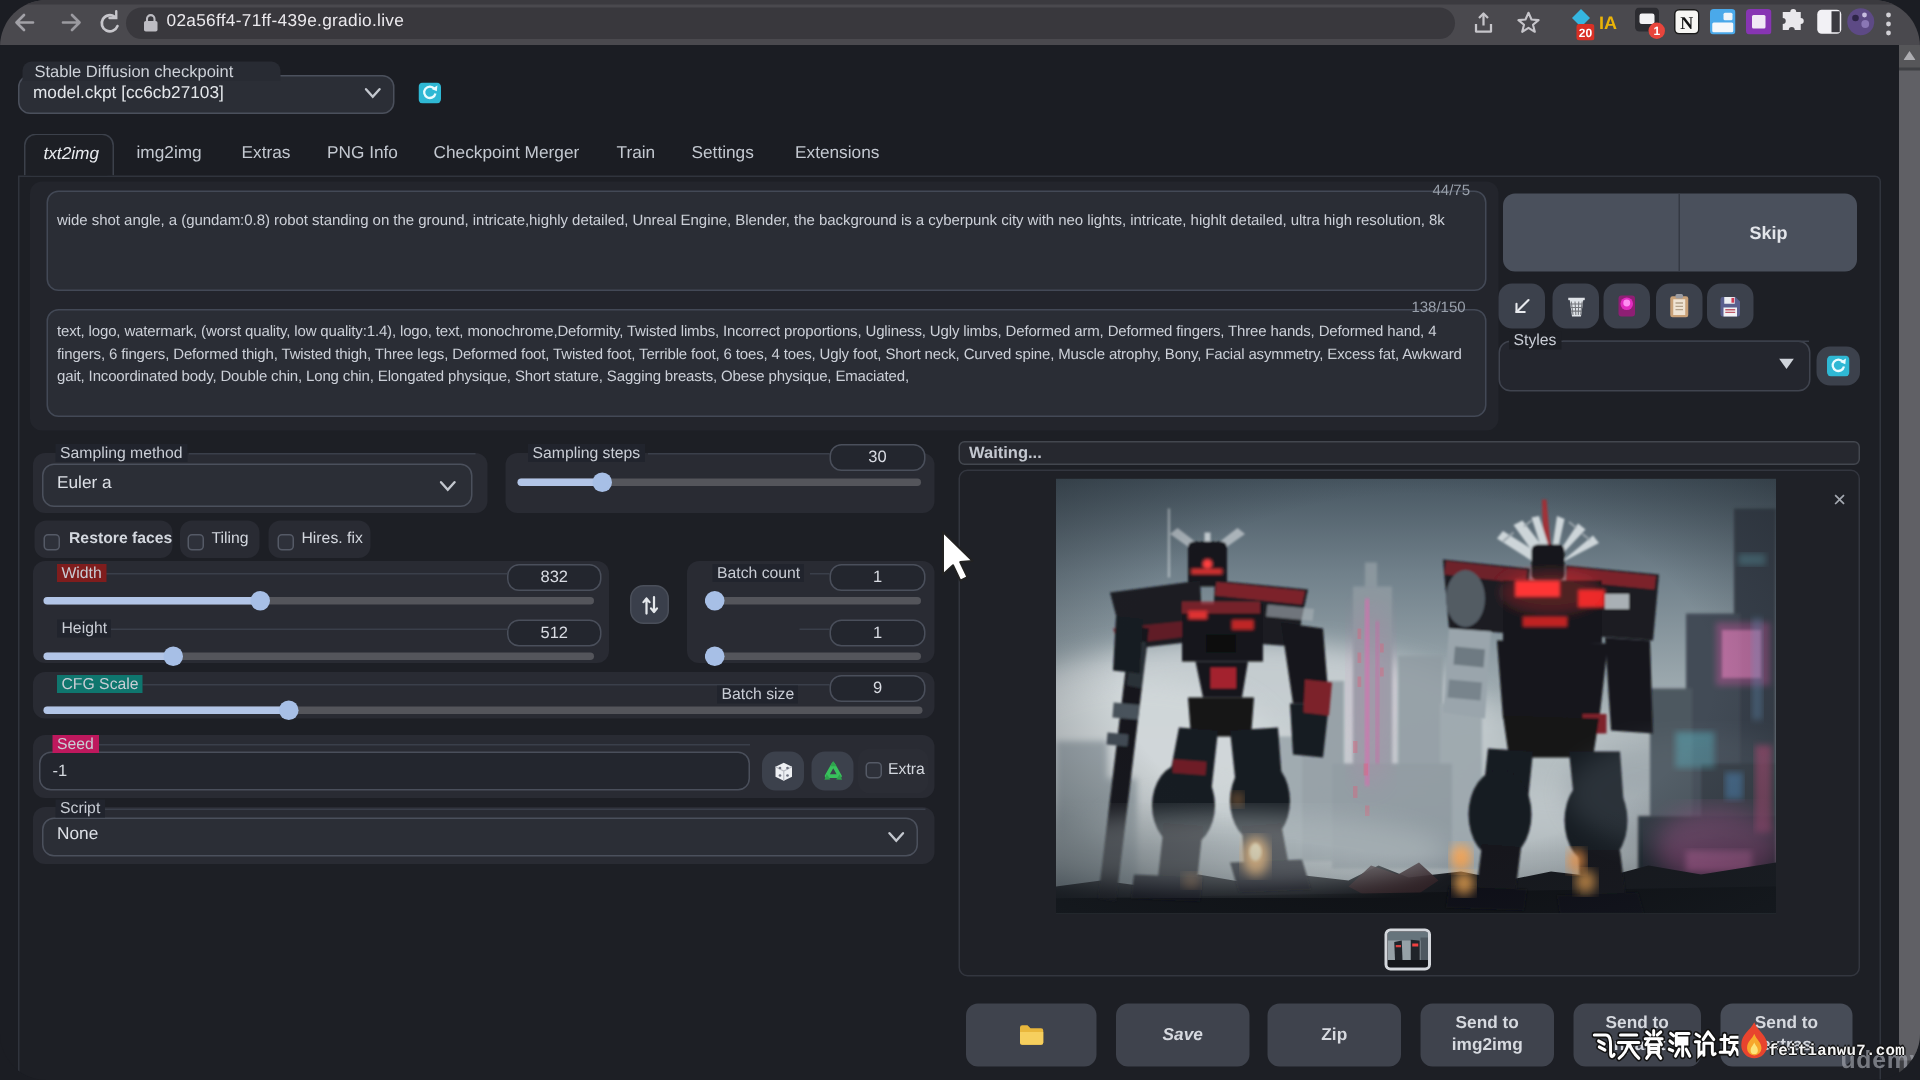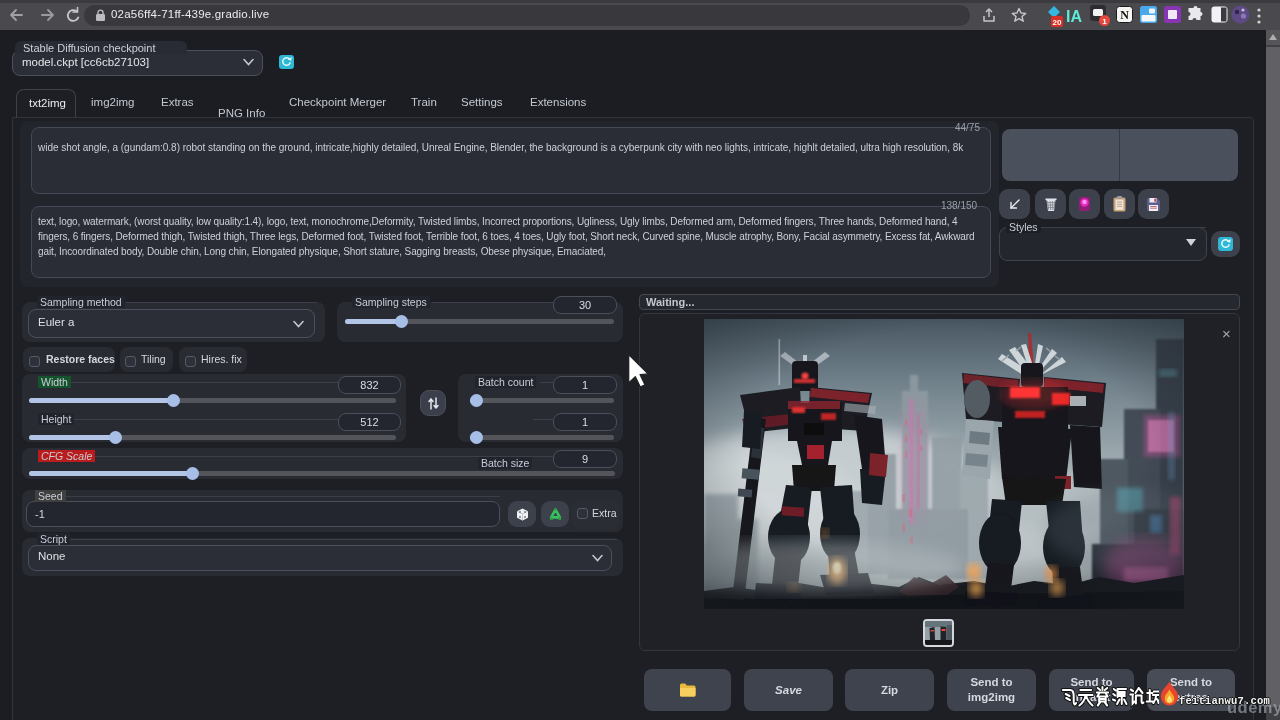--- a/index.html
+++ b/index.html
@@ -1,18 +1,18 @@
 <!DOCTYPE html>
 <html><head>
 <meta charset="utf-8">
 <style>
 * { margin:0; padding:0; box-sizing:border-box; }
 html,body { width:1280px; height:720px; overflow:hidden; background:#1b1d23; font-family:"Liberation Sans", sans-serif; }
 .abs { position:absolute; }
-#stage { position:relative; width:1280px; height:720px; overflow:hidden; }
+#stage { position:relative; width:1280px; height:720px; overflow:hidden;border-radius:31px; }
 .lbl { color:#d3d7de; font-size:10.5px; }
 .blk { background:#292b33; border-radius:8px; }
 .inp { background:#23262e; border:1px solid #4a4f5b; border-radius:8px; color:#d9dce3; font-size:11px; text-align:center; }
 .sldtrack { height:5px; border-radius:3px; background:#54555b; }
 .sldfill { position:absolute; left:0; top:0; height:5px; border-radius:3px; background:#b2c5e7; }
 .sldhandle { position:absolute; width:13px; height:13px; border-radius:50%; background:#a7bfe6; top:-4px; }
 .chk { position:absolute; width:11px; height:11px; border:1px solid #555a66; border-radius:3px; background:#2e313a; }
 .btn { position:absolute; background:#3f434d; border-radius:8px; color:#d6d9df; font-size:11.5px; font-weight:700; display:flex; align-items:center; justify-content:center; text-align:center; line-height:15px; }
 .ibtn { position:absolute; background:#3c414c; border-radius:9px; display:flex; align-items:center; justify-content:center; }
 .flabel { position:absolute; font-size:10.5px; color:#c9cdd5; background:#292b33; padding:0 3px; z-index:3; }
@@ -48,21 +48,21 @@
 </svg>
 <svg class="abs" style="left:1011px;top:7px;" width="16" height="16" viewBox="0 0 16 16" fill="none" stroke="#c6c5ca" stroke-width="1.4" stroke-linejoin="round">
   <path d="M8 1.5 L10 6 L14.7 6.4 L11 9.5 L12.2 14.2 L8 11.6 L3.8 14.2 L5 9.5 L1.3 6.4 L6 6 Z"></path>
 </svg>
 
 <svg class="abs" style="left:1045px;top:5px;" width="18" height="22" viewBox="0 0 18 22">
   <path d="M9 1 L15 7 L9 13 L3 7 Z" fill="#35b6e0"></path>
   <rect x="6" y="11" width="12" height="11" rx="2" fill="#d93025"></rect>
   <text x="12" y="19.5" font-size="8" font-weight="bold" fill="#fff" text-anchor="middle" font-family="Liberation Sans">20</text>
 </svg>
-<div class="abs" style="left:1066px;top:8px;font-size:16px;font-weight:800;color:#5eead4;">IA</div>
+<div class="abs" style="left:1066px;top:8px;font-size:12px;font-weight:800;color:#eab308;">IA</div>
 <svg class="abs" style="left:1090px;top:5px;" width="20" height="21" viewBox="0 0 20 21">
   <rect x="0" y="0" width="16" height="16" rx="3" fill="#2c2c31"></rect>
   <rect x="3" y="4" width="10" height="7" rx="1.5" fill="#f2f2f4"></rect>
   <rect x="9" y="10" width="11" height="11" rx="5.5" fill="#e8453c"></rect>
   <text x="14.5" y="18.5" font-size="8" font-weight="bold" fill="#fff" text-anchor="middle" font-family="Liberation Sans">1</text>
 </svg>
 <svg class="abs" style="left:1116px;top:6px;" width="17" height="17" viewBox="0 0 17 17">
   <rect x="0.5" y="0.5" width="16" height="16" rx="3" fill="#f7f6f3" stroke="#1b1b1b"></rect>
   <text x="8.5" y="13" font-size="12" font-weight="bold" fill="#111" text-anchor="middle" font-family="Liberation Serif">N</text>
 </svg>
@@ -110,41 +110,42 @@
 <svg class="abs" style="left:243px;top:58px;" width="11" height="8" viewBox="0 0 11 8" fill="none" stroke="#c3c7ce" stroke-width="1.6" stroke-linecap="round">
       <path d="M1 1.5 L5.5 6.5 L10 1.5"></path>
     </svg>
 <svg class="abs" style="left:279px;top:55px;" width="15" height="14" viewBox="0 0 15 14">
   <rect x="0" y="0" width="15" height="14" rx="3" fill="#2fb8d4"></rect>
   <path d="M10.6 4.2 A3.8 3.8 0 1 0 11.3 7.3" fill="none" stroke="#eafcff" stroke-width="1.5"></path>
   <path d="M12.6 2 L12.2 5.8 L8.8 4.4 Z" fill="#eafcff"></path>
 </svg>
 
 <div class="abs" style="left:16px;top:89px;width:60px;height:28px;background:#1d1f25;border:1px solid #3c414b;border-bottom:none;border-radius:8px 8px 0 0;z-index:2;"></div>
-<div class="abs" style="left:16px;top:89px;width:63px;height:28px;display:flex;align-items:center;justify-content:center;color:#e9ebef;font-size:11.5px;z-index:2;">txt2img</div>
+<div class="abs" style="left:16px;top:89px;width:63px;height:28px;display:flex;align-items:center;justify-content:center;color:#e9ebef;font-size:11.5px;z-index:2;font-style:italic;">txt2img</div>
 <div class="abs" style="top:96px;left:91px;font-size:11.5px;color:#c3c8d0;">img2img</div>
 <div class="abs" style="top:96px;left:161px;font-size:11.5px;color:#c3c8d0;">Extras</div>
-<div class="abs" style="top:96px;left:218px;font-size:11.5px;color:#c3c8d0;margin-top:11px;">PNG Info</div>
+<div class="abs" style="top:96px;left:218px;font-size:11.5px;color:#c3c8d0;">PNG Info</div>
 <div class="abs" style="top:96px;left:289px;font-size:11.5px;color:#c3c8d0;">Checkpoint Merger</div>
 <div class="abs" style="top:96px;left:411px;font-size:11.5px;color:#c3c8d0;">Train</div>
 <div class="abs" style="top:96px;left:461px;font-size:11.5px;color:#c3c8d0;">Settings</div>
 <div class="abs" style="top:96px;left:530px;font-size:11.5px;color:#c3c8d0;">Extensions</div>
 
 <div class="abs" style="left:12px;top:117px;width:1242px;height:610px;background:#1d1f25;border:1px solid #30343d;border-radius:0 4px 4px 4px;"></div>
 
 <div class="abs" style="left:20px;top:121px;width:979px;height:166px;background:#23252c;border-radius:8px;"></div>
 <div class="abs" style="left:944px;top:122px;width:36px;height:11px;font-size:10px;color:#99a0ab;text-align:right;z-index:4;">44/75</div>
 <div class="abs" style="left:31px;top:127px;width:960px;height:67px;background:#2a2d35;border:1px solid #434956;border-radius:8px;"></div>
 <div class="abs" style="left:38px;top:141px;width:945px;font-size:10px;color:#ccd0d8;line-height:14px;letter-spacing:-0.03px;">wide shot angle, a (gundam:0.8) robot standing on the ground, intricate,highly detailed, Unreal Engine, Blender, the background is a cyberpunk city with neo lights, intricate, highlt detailed, ultra high resolution, 8k</div>
 <div class="abs" style="left:938px;top:200px;width:42px;height:11px;font-size:10px;color:#99a0ab;text-align:center;z-index:4;">138/150</div>
 <div class="abs" style="left:31px;top:206px;width:960px;height:72px;background:#2a2d35;border:1px solid #434956;border-radius:8px;"></div>
 <div class="abs" style="left:38px;top:214px;width:952px;font-size:10px;color:#ccd0d8;line-height:15px;letter-spacing:-0.1px;">text, logo, watermark, (worst quality, low quality:1.4), logo, text, monochrome,Deformity, Twisted limbs, Incorrect proportions, Ugliness, Ugly limbs, Deformed arm, Deformed fingers, Three hands, Deformed hand, 4 fingers, 6 fingers, Deformed thigh, Twisted thigh, Three legs, Deformed foot, Twisted foot, Terrible foot, 6 toes, 4 toes, Ugly foot, Short neck, Curved spine, Muscle atrophy, Bony, Facial asymmetry, Excess fat, Awkward gait, Incoordinated body, Double chin, Long chin, Elongated physique, Short stature, Sagging breasts, Obese physique, Emaciated,</div>
 
 <div class="abs" style="left:1002px;top:129px;width:236px;height:52px;background:#4a505c;border-radius:8px;"></div>
 <div class="abs" style="left:1119px;top:129px;width:1px;height:52px;background:#343943;"></div>
+<div class="abs" style="left:1120px;top:129px;width:118px;height:52px;display:flex;align-items:center;justify-content:center;color:#e3e5ea;font-size:12px;font-weight:700;">Skip</div>
 
 <div class="ibtn" style="left:999px;top:189px;width:31px;height:30px;">
   <svg width="13" height="13" viewBox="0 0 13 13" fill="none" stroke="#e8eaee" stroke-width="1.4" stroke-linecap="round">
         <path d="M11 2 L3 10"></path>
         <path d="M3 4.5 V10 H8.5"></path>
       </svg>
 </div>
 <div class="ibtn" style="left:1035px;top:189px;width:31px;height:30px;">
   <svg width="14" height="15" viewBox="0 0 14 15">
     <path d="M2.5 3 L4 14 H10 L11.5 3 Z" fill="#dfe3e8"></path>
@@ -214,21 +215,21 @@
 <div class="chk" style="left:29px;top:356px;"></div>
 <div class="lbl abs" style="left:46px;top:353px;font-weight:bold;">Restore faces</div>
 <div class="blk abs" style="left:120px;top:347px;width:53px;height:25px;"></div>
 <div class="chk" style="left:125px;top:356px;"></div>
 <div class="lbl abs" style="left:141px;top:353px;">Tiling</div>
 <div class="blk abs" style="left:179px;top:347px;width:68px;height:25px;"></div>
 <div class="chk" style="left:185px;top:356px;"></div>
 <div class="lbl abs" style="left:201px;top:353px;">Hires. fix</div>
 
 <div class="blk abs" style="left:22px;top:374px;width:384px;height:68px;"></div>
-<div class="flabel" style="left:38px;top:376px;background:#14532d;">Width</div>
+<div class="flabel" style="left:38px;top:376px;background:#7f1d1d;">Width</div>
 <div class="fline" style="left:70px;top:382px;width:268px;"></div>
 <div class="inp abs" style="left:338px;top:376px;width:63px;height:18px;line-height:16px;">832</div>
 <div class="abs" style="left:29px;top:398px;width:367px;">
   <div class="sldtrack"></div>
       <div class="sldfill" style="width:144px;"></div>
       <div class="sldhandle" style="left:138px;"></div>
 </div>
 <div class="flabel" style="left:38px;top:413px;background:#21242d;">Height</div>
 <div class="fline" style="left:74px;top:419px;width:264px;"></div>
 <div class="inp abs" style="left:338px;top:413px;width:63px;height:18px;line-height:16px;">512</div>
@@ -257,31 +258,31 @@
 <div class="flabel" style="left:478px;top:413px;background:#21242d;margin-top:44px;">Batch size</div>
 <div class="fline" style="left:533px;top:419px;width:20px;"></div>
 <div class="inp abs" style="left:553px;top:413px;width:64px;height:18px;line-height:16px;">1</div>
 <div class="abs" style="left:470px;top:435px;width:144px;">
   <div class="sldtrack"></div>
       <div class="sldfill" style="width:11px;"></div>
       <div class="sldhandle" style="left:0px;"></div>
 </div>
 
 <div class="blk abs" style="left:22px;top:448px;width:601px;height:31px;"></div>
-<div class="flabel" style="left:38px;top:450px;background:#b91c1c;font-style:italic;">CFG Scale</div>
+<div class="flabel" style="left:38px;top:450px;background:#0f766e;">CFG Scale</div>
 <div class="fline" style="left:95px;top:456px;width:458px;"></div>
 <div class="inp abs" style="left:553px;top:450px;width:64px;height:18px;line-height:16px;">9</div>
 <div class="abs" style="left:29px;top:471px;width:586px;">
   <div class="sldtrack"></div>
       <div class="sldfill" style="width:163px;"></div>
       <div class="sldhandle" style="left:157px;"></div>
 </div>
 
 <div class="blk abs" style="left:22px;top:490px;width:601px;height:42px;"></div>
-<div class="flabel" style="left:35px;top:490px;background:#404040;">Seed</div>
+<div class="flabel" style="left:35px;top:490px;background:#be185d;">Seed</div>
 <div class="fline" style="left:62px;top:496px;width:438px;"></div>
 <div class="abs" style="left:26px;top:501px;width:474px;height:26px;background:#23262e;border:1px solid #4a4f5b;border-radius:8px;"></div>
 <div class="abs" style="left:35px;top:508px;font-size:11px;color:#d4d8de;">-1</div>
 <div class="ibtn" style="left:508px;top:501px;width:28px;height:26px;">
   <svg width="13" height="13" viewBox="0 0 13 13">
     <path d="M6.5 0.5 L12 3.2 V9.8 L6.5 12.5 L1 9.8 V3.2 Z" fill="#eef0f3"></path>
     <path d="M1 3.2 L6.5 6 L12 3.2 M6.5 6 V12.5" stroke="#b9bcc3" stroke-width="0.8" fill="none"></path>
     <circle cx="4" cy="4" r="0.9" fill="#6e7280"></circle>
         <circle cx="9" cy="4" r="0.9" fill="#6e7280"></circle>
     <circle cx="4" cy="9" r="0.9" fill="#6e7280"></circle>

